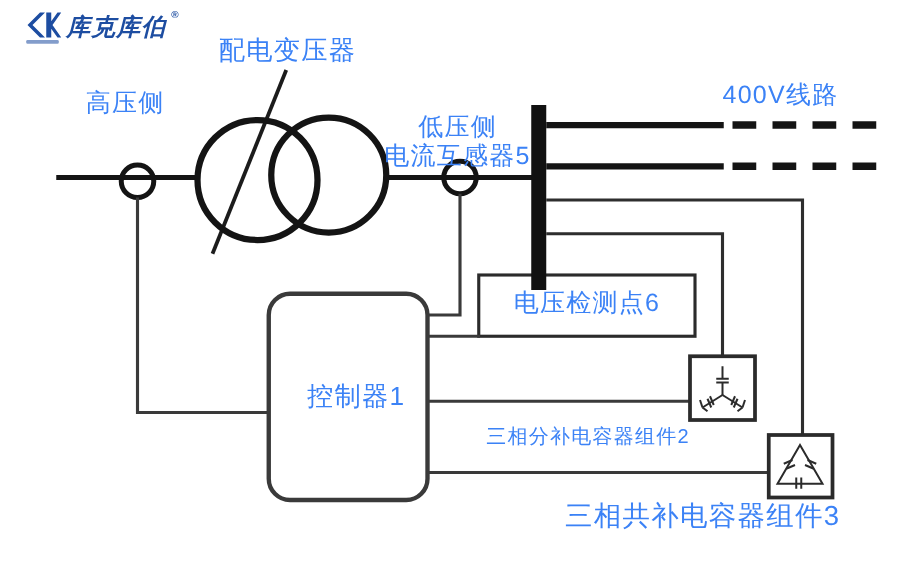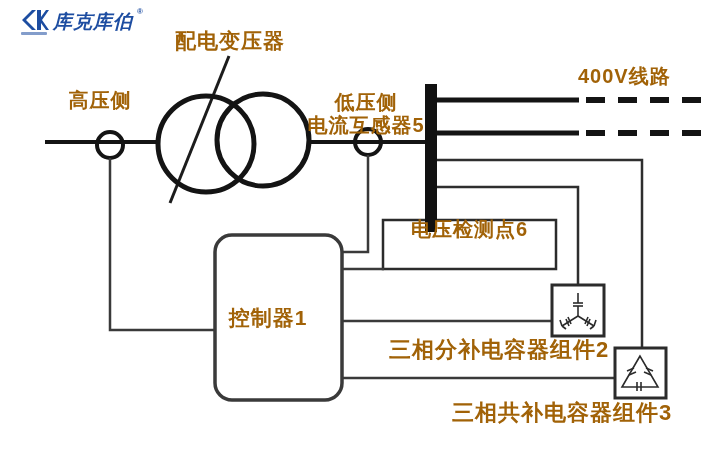--- a/index.html
+++ b/index.html
@@ -3,32 +3,32 @@
 <meta charset="utf-8">
 <style>
   html,body{margin:0;padding:0;background:#fff;}
   .stage{
     position:relative;width:726px;height:450px;background:#ffffff;
     font-family:"Liberation Sans","DejaVu Sans",sans-serif;
     overflow:hidden;
   }
   svg.schematic{position:absolute;left:0;top:0;}
   .lbl{
-    position:absolute;color:#a16207;font-weight:700;
+    position:absolute;color:#3b82f6;font-weight:400;
     font-size:20px;line-height:23px;letter-spacing:1px;white-space:nowrap;
   }
   .lbl.center{text-align:center;}
   
   .logo{position:absolute;left:19px;top:9px;display:flex;align-items:flex-start;gap:4px;}
   .logo .mark{display:flex;flex-direction:column;align-items:center;}
   .logo .subbar{width:26px;height:3px;margin-top:1px;border-radius:1px;opacity:.55;}
   .logo .word{font-size:19px;font-weight:800;letter-spacing:1px;font-style:italic;}
   .logo sup{font-size:8px;font-weight:700;vertical-align:top;position:relative;top:-2px;}
-  .vd-text{position:absolute;left:383px;top:218px;width:173px;text-align:center;}
-  .ctrl-text{position:absolute;left:215px;top:306px;width:106px;text-align:center;}
+  .vd-text{position:absolute;left:383px;top:232px;width:173px;text-align:center;}
+  .ctrl-text{position:absolute;left:215px;top:306px;width:106px;text-align:center;padding-left:17px;}
 </style>
 </head>
 <body>
 
 <div class="stage">
 
   <svg class="schematic" width="726" height="450" viewBox="0 0 726 450">
 
     <line x1="45" y1="142" x2="160" y2="142" stroke="#141414" stroke-width="4"></line>
 
@@ -110,32 +110,32 @@
         <path d="M18,1 L22,1 L22,8 L27,1 L30,1 L23,11 L30,21 L27,21 L22,14 L22,21 L18,21 Z" fill="#1d4da1"></path>
       </svg>
       <span class="subbar" style="background:#1d4da1"></span>
     </span>
     <span class="word" style="color:#1d4da1">库克库伯</span>
     <sup style="color:#1d4da1">®</sup>
   </div>
 
   <div class="lbl center" style="left:150px;top:29px;width:160px;font-size:21px;">配电变压器</div>
 
-  <div class="lbl center" style="left:22px;top:72px;width:156px;margin-top:17px;">
+  <div class="lbl center" style="left:22px;top:72px;width:156px;">
     <span style="display:block">高压侧</span>
   </div>
 
   <div class="lbl center" style="left:288px;top:72px;width:156px;margin-top:19px;">
     <span style="display:block">低压侧</span>
     <span style="display:block">电流互感器5</span>
   </div>
 
   <div class="lbl" style="left:578px;top:65px;text-align:center;">400V线路</div>
 
   <div class="lbl vd-text">电压检测点6</div>
 
   <div class="lbl ctrl-text" style="font-size:21px;">控制器1</div>
 
-  <div class="lbl" style="left:389px;top:338px;font-size:22px;">三相分补电容器组件2</div>
+  <div class="lbl" style="left:389px;top:338px;font-size:16px;">三相分补电容器组件2</div>
 
   <div class="lbl" style="left:452px;top:401px;font-size:22px;text-align:right;">三相共补电容器组件3</div>
 
 </div>
 
 </body></html>

